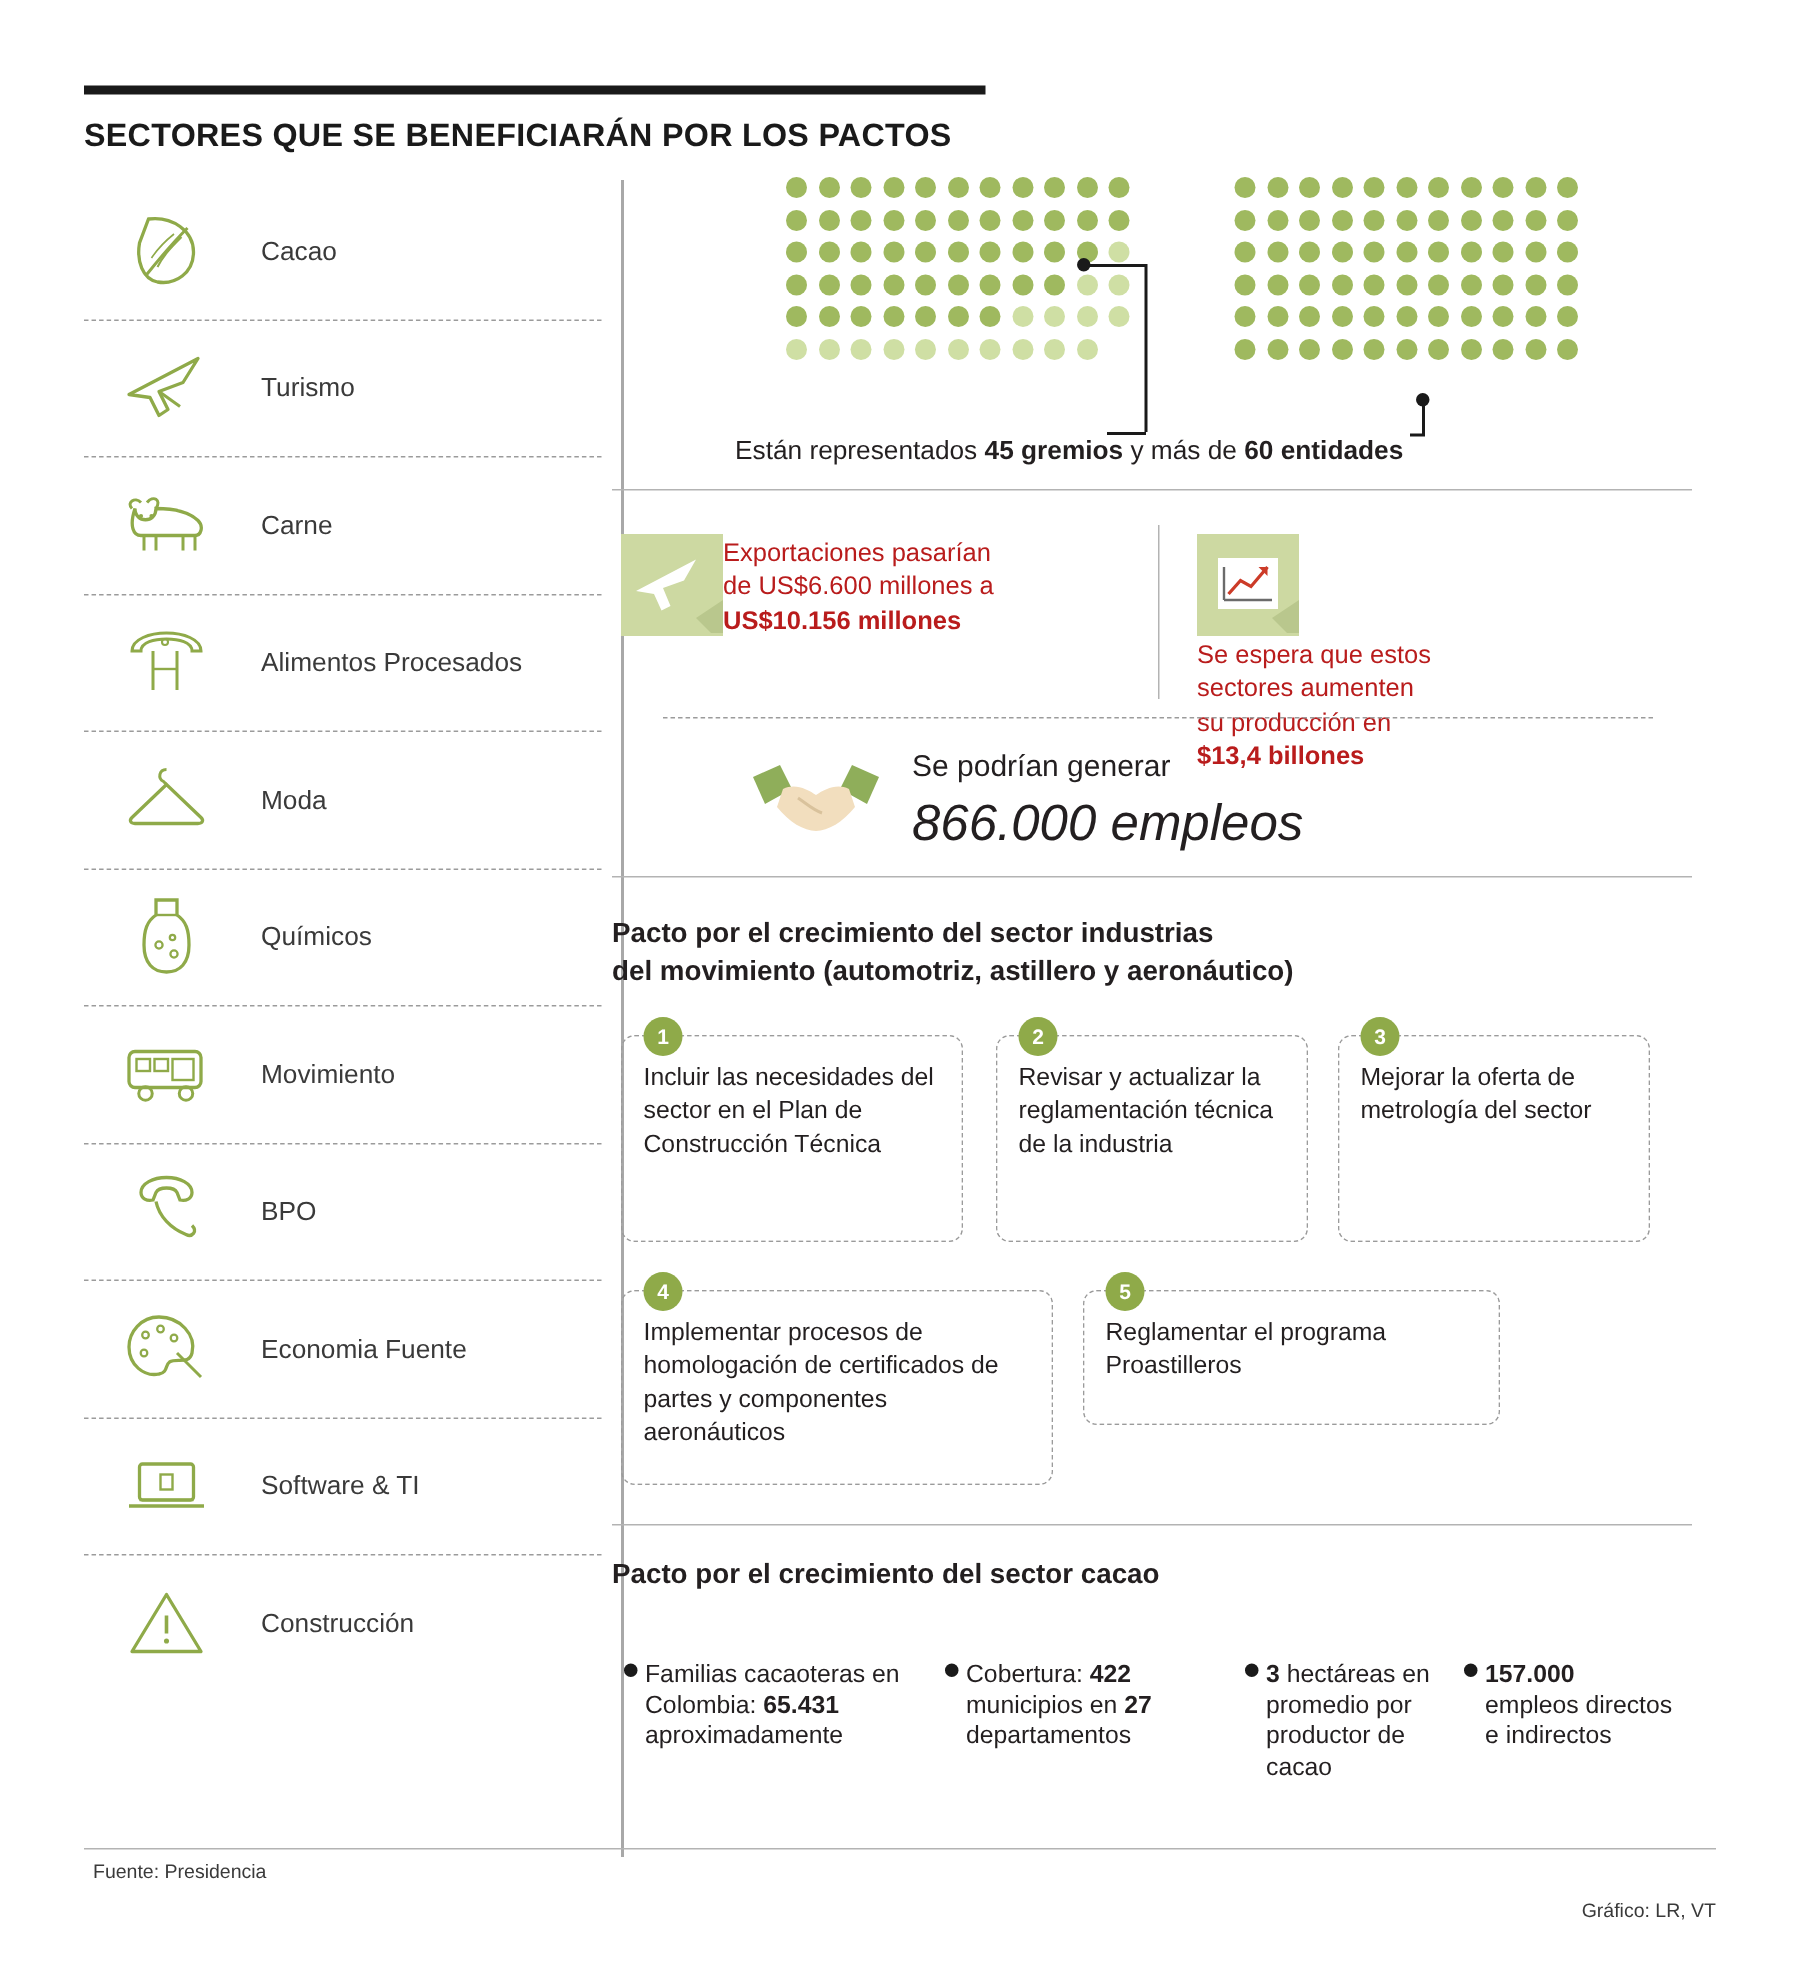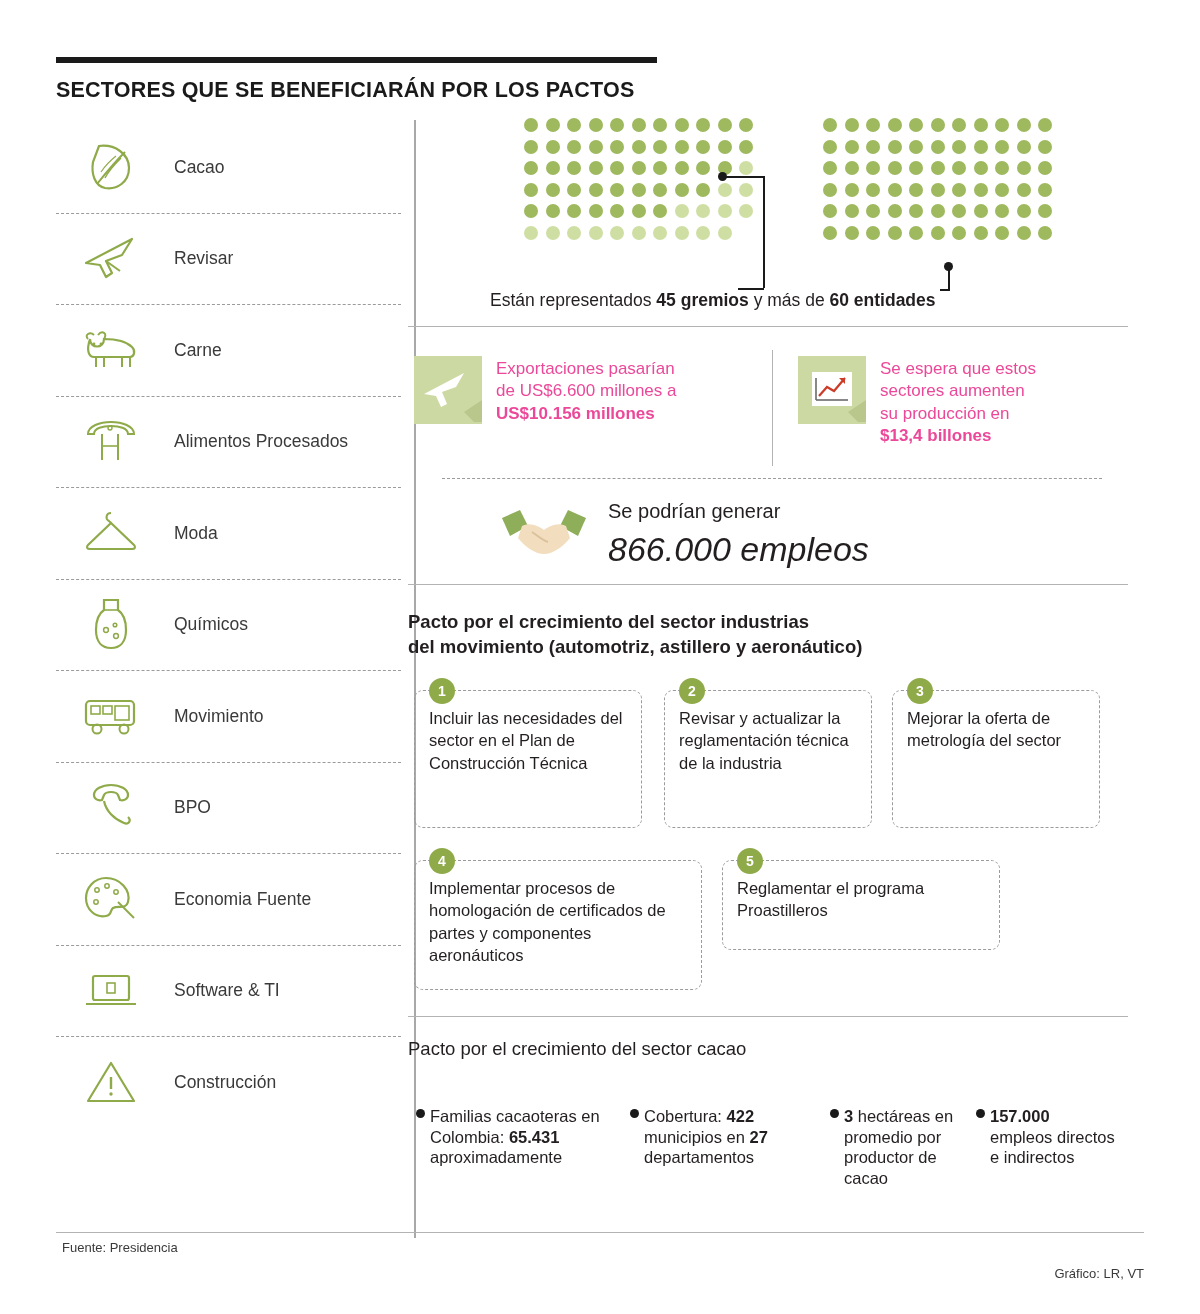--- a/index.html
+++ b/index.html
@@ -85,21 +85,21 @@
   }
 
   
   .stats { position:absolute; top:232px; left:0; width:720px; height:130px; }
   .statbox { position:absolute; display:flex; align-items:flex-start; }
   .statbox .sicon {
     width:68px; height:68px; flex:0 0 68px; position:relative;
     background:#cdd9a2;
   }
   .statbox .stxt {
-    font-size:17px; line-height:1.32; padding-left:14px; color:#ec4899; padding-top:2px;
+    font-size:17px; line-height:1.32; color:#b91c1c; padding-top:2px;
   }
   .statbox .stxt b { font-weight:bold; }
   .sep-v { position:absolute; width:1px; background:#b3b3b3; }
 
   .jobs { position:absolute; top:370px; left:0; width:720px; height:96px; }
   .jobs .jicon { position:absolute; left:90px; top:8px; width:92px; height:76px; }
   .jobs .jt1 { position:absolute; left:200px; top:12px; font-size:20px; }
   .jobs .jt2 { position:absolute; left:200px; top:42px; font-size:34px;font-style:italic; }
 
   
@@ -118,21 +118,21 @@
   .badge {
     position:absolute; top:-13px; left:14px;
     width:26px; height:26px; border-radius:50%;
     background:#8faa49; color:#fff;
     font-size:14px; font-weight:bold;
     display:flex; align-items:center; justify-content:center;
   }
 
   
   .pacto2-title {
-    position:absolute; top:920px; left:0; font-size:18.5px; font-weight:normal;
+    position:absolute; top:920px; left:0; font-size:18.5px; font-weight:bold;
   }
   .cacao-row { position:absolute; top:988px; left:0; width:720px; height:120px; }
   .cnode { position:absolute; top:0; width:210px; }
   .cnode .cd { position:absolute; left:0; top:3px; width:9px; height:9px; border-radius:50%; background:#1a1a1a; }
   .cnode .ct { padding-left:14px; font-size:16.5px; line-height:1.25; }
   .cnode .ct b { font-weight:bold; }
 
   
   .footer-rule { position:absolute; left:56px; top:1232px; width:1088px; height:1px; background:#b3b3b3; }
   .src { position:absolute; left:62px; top:1240px; font-size:13px; color:#3a3a3a; }
@@ -164,21 +164,21 @@
       <div class="lbl">Cacao</div>
     </div>
 
     <div class="sector">
       <div class="ico">
         <svg width="58" height="52" viewBox="0 0 58 52">
           <path d="M4 30 L50 6 L40 22 L24 28 L30 40 L24 44 L18 32 Z" fill="none" stroke="#8faa49" stroke-width="2.2" stroke-linejoin="round"></path>
           <path d="M24 28 L38 38" fill="none" stroke="#8faa49" stroke-width="2"></path>
         </svg>
       </div>
-      <div class="lbl">Revisar</div>
+      <div class="lbl">Turismo</div>
     </div>
 
     <div class="sector">
       <div class="ico">
         <svg width="62" height="46" viewBox="0 0 62 46">
           <path d="M8 12 C4 8 10 4 14 8" fill="none" stroke="#8faa49" stroke-width="2"></path>
           <path d="M24 12 C28 6 22 3 18 8" fill="none" stroke="#8faa49" stroke-width="2"></path>
           <path d="M10 12 C10 22 24 22 24 12 C34 12 46 14 52 20 C56 24 54 30 50 30 L14 30 C9 30 6 24 10 12 Z" fill="none" stroke="#8faa49" stroke-width="2.2"></path>
           <path d="M16 30 L16 40 M24 30 L24 40 M42 30 L42 40 M50 30 L50 40" stroke="#8faa49" stroke-width="2"></path>
           <circle cx="14" cy="17" r="1.4" fill="#8faa49"></circle>
@@ -342,21 +342,21 @@
         </div>
         <div class="stxt">
           <span>Exportaciones pasarían</span><br>
           <span>de US$6.600 millones a</span><br>
           <b>US$10.156 millones</b>
         </div>
       </div>
 
       <div class="sep-v" style="left:364px; top:0; height:116px;"></div>
 
-      <div class="statbox" style="left:390px; top:6px; width:320px;">
+      <div class="statbox" style="left:390px; top:6px; width:320px;flex-direction:column;">
         <div class="sicon">
           <svg width="68" height="68" viewBox="0 0 68 68">
             <path d="M50 56 L60 66 L68 66 L68 44 Z" fill="#b9c78d"></path>
             <rect x="14" y="16" width="40" height="34" fill="#ffffff"></rect>
             <path d="M18 44 L18 22" stroke="#6b6b6b" stroke-width="1.6"></path>
             <path d="M18 44 L50 44" stroke="#6b6b6b" stroke-width="1.6"></path>
             <path d="M21 40 L29 31 L36 35 L47 22" stroke="#cc3b28" stroke-width="2.2" fill="none"></path>
             <path d="M47 22 L41 22 L47 28 Z" fill="#cc3b28"></path>
           </svg>
         </div>

